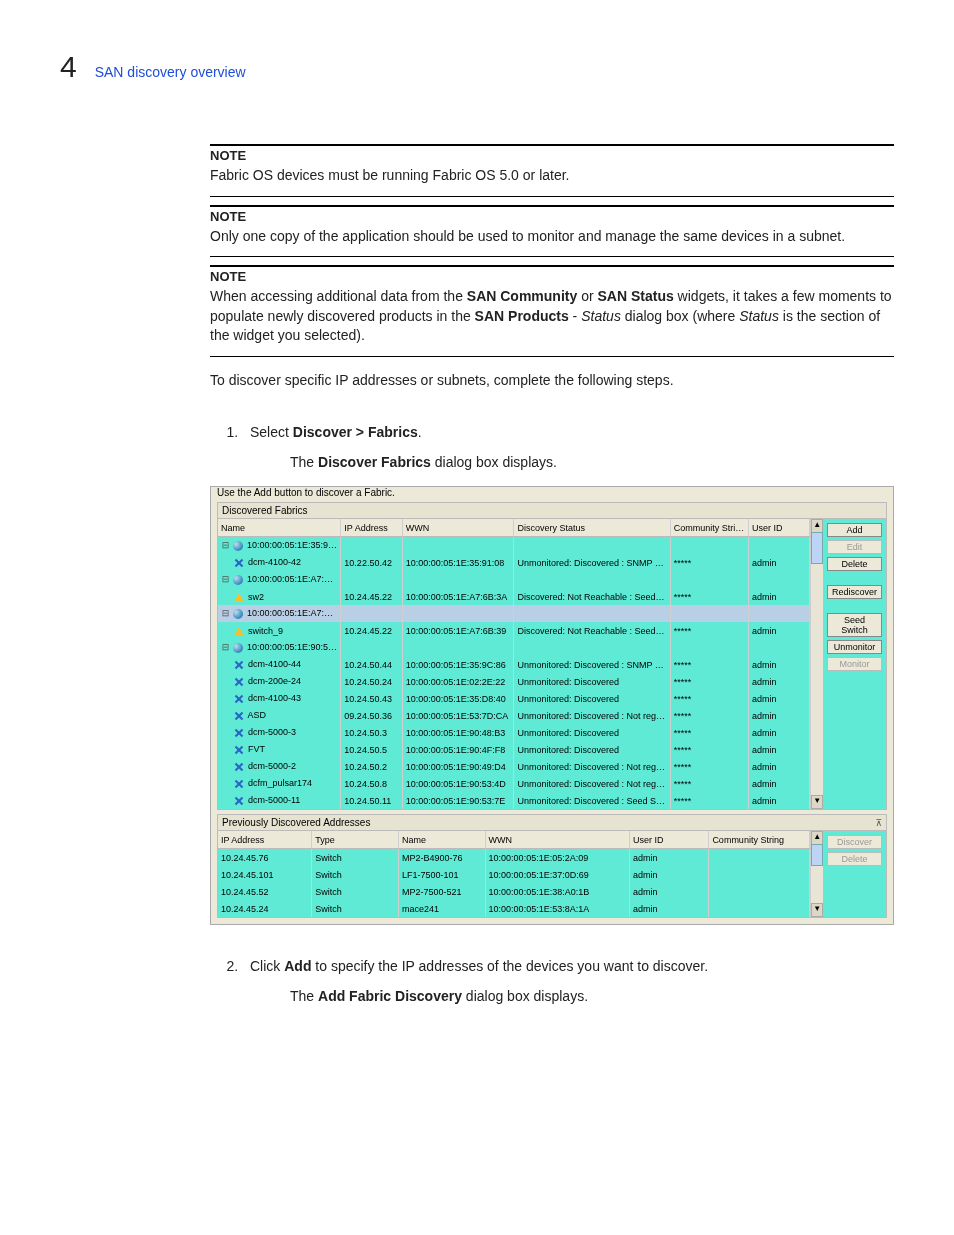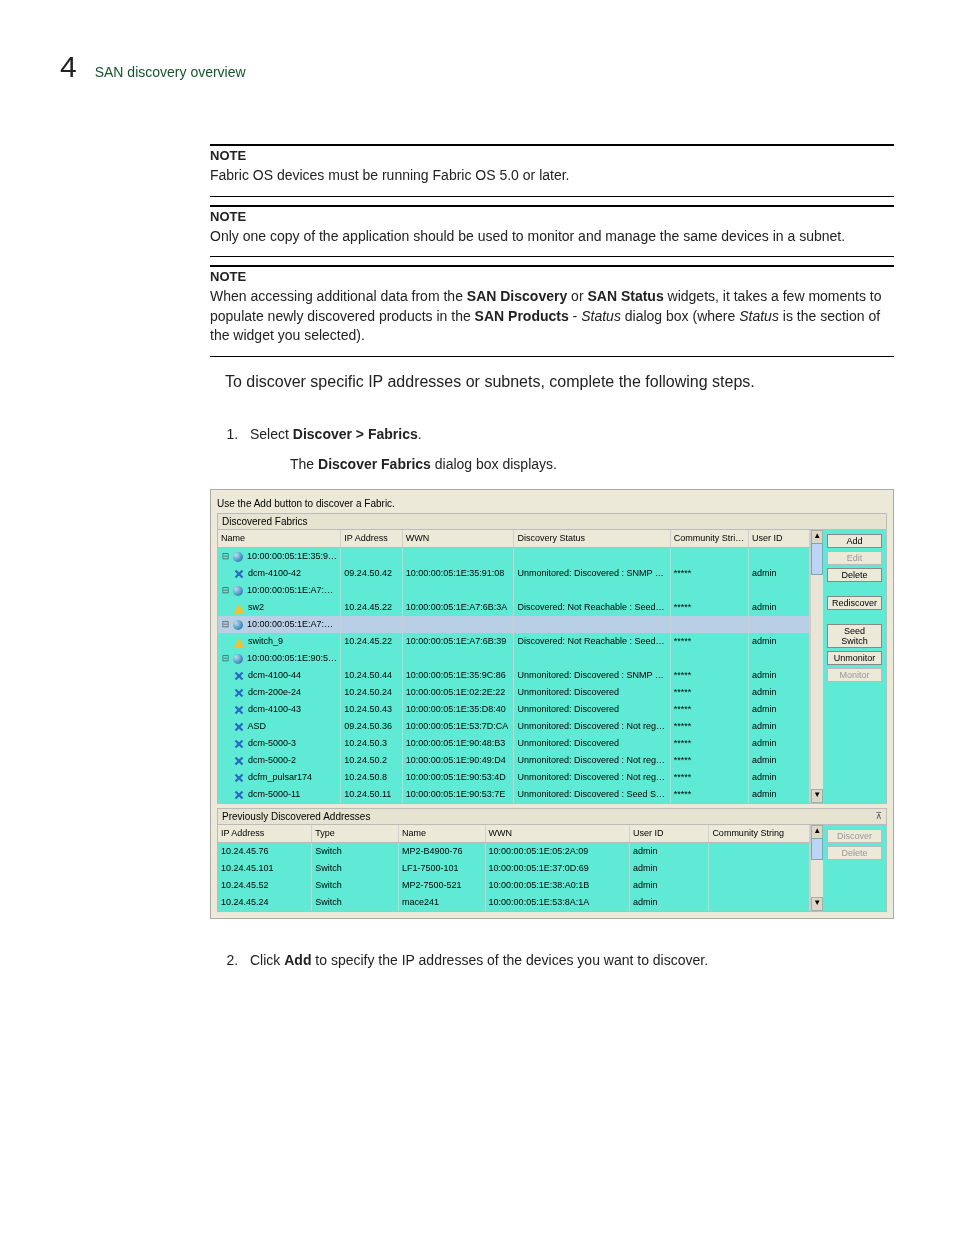--- a/index.html
+++ b/index.html
@@ -7,46 +7,46 @@
     padding: 50px 60px;
     font-family: Arial, Helvetica, sans-serif;
     font-size: 13px;
     color: #222;
     background: #fff;
     width: 954px;
     box-sizing: border-box;
   }
   .header-row { display: flex; align-items: baseline; margin-bottom: 60px; }
   .chapter-no { font-size: 30px; font-weight: 400; margin-right: 18px; }
-  .chapter-title { font-size: 14px; color: #14532d; }
+  .chapter-title { font-size: 14px; color: #1d4ed8; }
   .h1 { font-size: 26px; font-weight: 400; margin: 0 0 4px 0; letter-spacing: 0.2px; }
   .content { margin-left: 150px; }
   .hr-thick { border: 0; border-top: 2px solid #000; margin: 6px 0 2px 0; }
   .hr-thin { border: 0; border-top: 1px solid #000; margin: 2px 0 8px 0; }
   .note-label { font-weight: bold; font-size: 13px; margin: 0; }
   .note-text { margin: 3px 0 10px 0; line-height: 1.4; font-size: 14px; }
-  .para { margin: 14px 15px; line-height: 1.4; font-size: 16px; }
+  .para { margin: 14px 0; line-height: 1.4; font-size: 14px; }
   strong { font-weight: bold; }
   em { font-style: italic; }
   ol { margin: 10px 0; padding-left: 32px; }
   ol li { margin-bottom: 8px; line-height: 1.5; font-size: 14px; padding-left: 8px; margin-top: 31px;}
   .indent { margin: 10px 0 10px 40px; font-size: 14px; line-height: 1.4;}
   .figure-caption { font-size: 12px; margin: 10px 0 16px 0; }
   .figure-caption b { font-weight: bold; margin-right: 26px; }
 
   
   .dialog {
     border: 1px solid #aaa;
     background: #ece9d8;
     font-family: Tahoma, Arial, sans-serif;
     font-size: 10px;
     color: #000;
     margin: 14px 0 8px 0;
   }
-  .dialog-inner { padding: 8px 6px 6px 6px; }
+  .dialog-inner { padding: 0 6px 6px 6px; }
   .instr { font-size: 10px; margin: 0 0 4px 0; }
   .section-bar {
     background: #e6e3d0;
     border: 1px solid #bbb;
     padding: 2px 4px;
     font-size: 10px;
     display: flex;
     justify-content: space-between;
     align-items: center;
   }
@@ -111,21 +111,21 @@
       </div>
       <div>
         <hr class="hr-thick">
         <p class="note-label">NOTE</p>
         <p class="note-text">Only one copy of the application should be used to monitor and manage the same devices in a subnet.</p>
         <hr class="hr-thin">
       </div>
       <div>
         <hr class="hr-thick">
         <p class="note-label">NOTE</p>
-        <p class="note-text">When accessing additional data from the <strong>SAN Discovery</strong> or <strong>SAN Status</strong> widgets, it takes a few moments to populate newly discovered products in the <strong>SAN Products</strong> - <em>Status</em> dialog box (where <em>Status</em> is the section of the widget you selected).</p>
+        <p class="note-text">When accessing additional data from the <strong>SAN Community</strong> or <strong>SAN Status</strong> widgets, it takes a few moments to populate newly discovered products in the <strong>SAN Products</strong> - <em>Status</em> dialog box (where <em>Status</em> is the section of the widget you selected).</p>
         <hr class="hr-thin">
       </div>
     </div>
 
   <p class="para">To discover specific IP addresses or subnets, complete the following steps.</p>
 
   <ol start="1">
     <li>
       <span id="s1html">Select <strong>Discover &gt; Fabrics</strong>.</span>
       <div class="indent" id="s1follow">The <strong>Discover Fabrics</strong> dialog box displays.</div>
@@ -162,21 +162,21 @@
               <tr>
                 <td><span class="tree-icon">⊟</span> <span class="ico globe"></span> 10:00:00:05:1E:35:91:0</td>
                 <td></td>
                 <td></td>
                 <td></td>
                 <td></td>
                 <td></td>
               </tr>
               <tr>
                 <td>&nbsp;&nbsp;&nbsp;&nbsp;&nbsp;<span class="ico x"></span> dcm-4100-42</td>
-                <td>09.24.50.42</td>
+                <td>10.22.50.42</td>
                 <td>10:00:00:05:1E:35:91:08</td>
                 <td>Unmonitored: Discovered : SNMP com…</td>
                 <td>*****</td>
                 <td>admin</td>
               </tr>
               <tr>
                 <td><span class="tree-icon">⊟</span> <span class="ico globe"></span> 10:00:00:05:1E:A7:6B:</td>
                 <td></td>
                 <td></td>
                 <td></td>
@@ -244,20 +244,28 @@
                 <td>09.24.50.36</td>
                 <td>10:00:00:05:1E:53:7D:CA</td>
                 <td>Unmonitored: Discovered : Not register…</td>
                 <td>*****</td>
                 <td>admin</td>
               </tr>
               <tr>
                 <td>&nbsp;&nbsp;&nbsp;&nbsp;&nbsp;<span class="ico x"></span> dcm-5000-3</td>
                 <td>10.24.50.3</td>
                 <td>10:00:00:05:1E:90:48:B3</td>
+                <td>Unmonitored: Discovered</td>
+                <td>*****</td>
+                <td>admin</td>
+              </tr>
+              <tr>
+                <td>&nbsp;&nbsp;&nbsp;&nbsp;&nbsp;<span class="ico x"></span> FVT</td>
+                <td>10.24.50.5</td>
+                <td>10:00:00:05:1E:90:4F:F8</td>
                 <td>Unmonitored: Discovered</td>
                 <td>*****</td>
                 <td>admin</td>
               </tr>
               <tr>
                 <td>&nbsp;&nbsp;&nbsp;&nbsp;&nbsp;<span class="ico x"></span> dcm-5000-2</td>
                 <td>10.24.50.2</td>
                 <td>10:00:00:05:1E:90:49:D4</td>
                 <td>Unmonitored: Discovered : Not register…</td>
                 <td>*****</td>
@@ -369,16 +377,17 @@
         </div>
       </div>
 
     </div>
   </div>
 
 
   <ol start="2">
     <li>
       <span id="s2html">Click <strong>Add</strong> to specify the IP addresses of the devices you want to discover.</span>
+      <div class="indent" id="s2follow">The <strong>Add Fabric Discovery</strong> dialog box displays.</div>
     </li>
   </ol>
 
 </div>
 
 </body></html>

